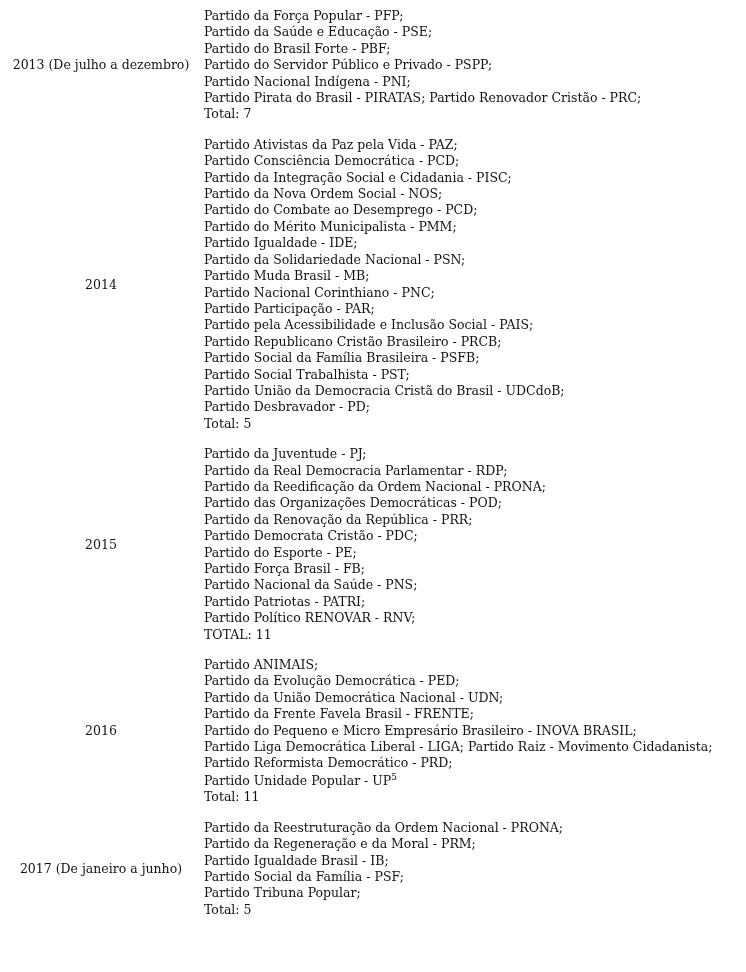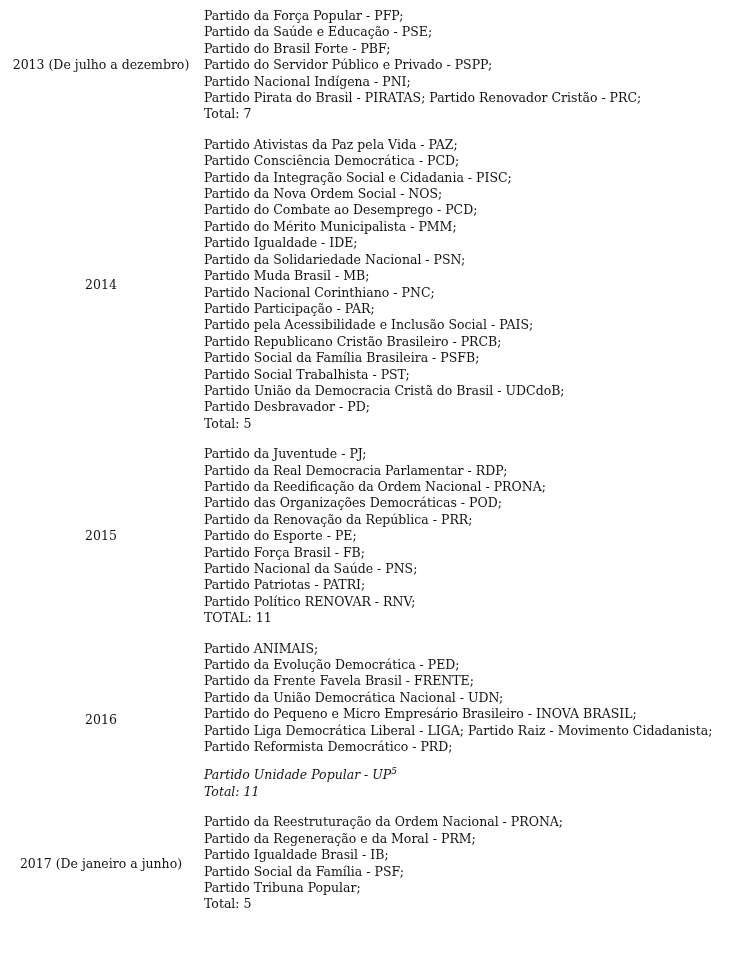--- a/index.html
+++ b/index.html
@@ -35,22 +35,21 @@
     line-height: 16px;
     padding: 0 2px;
     box-sizing: border-box;
   }
   .parties-cell {
     flex: 1 1 auto;
     min-width: 0;
     padding-left: 2px;
   }
   .block + .block {
-    margin-top: 12px;
-    font-style: italic;
+    margin-top: 1px;
   }
   .party-line {
     line-height: 16.4px;
     white-space: nowrap;
   }
   .party-line sup {
     font-size: 9px;
     line-height: 0;
     vertical-align: super;
   }
@@ -101,37 +100,38 @@
       </div>
       <div class="row">
         <div class="year-cell">2015</div>
         <div class="parties-cell">
           <div class="block">
             <div class="party-line">Partido da Juventude - PJ;</div>
             <div class="party-line">Partido da Real Democracia Parlamentar - RDP;</div>
             <div class="party-line">Partido da Reedificação da Ordem Nacional - PRONA;</div>
             <div class="party-line">Partido das Organizações Democráticas - POD;</div>
             <div class="party-line">Partido da Renovação da República - PRR;</div>
+            <div class="party-line">Partido Democrata Cristão - PDC;</div>
             <div class="party-line">Partido do Esporte - PE;</div>
             <div class="party-line">Partido Força Brasil - FB;</div>
             <div class="party-line">Partido Nacional da Saúde - PNS;</div>
             <div class="party-line">Partido Patriotas - PATRI;</div>
             <div class="party-line">Partido Político RENOVAR - RNV;</div>
             <div class="party-line">TOTAL: 11</div>
           </div>
         </div>
       </div>
       <div class="row">
         <div class="year-cell">2016</div>
         <div class="parties-cell">
           <div class="block">
             <div class="party-line">Partido ANIMAIS;</div>
             <div class="party-line">Partido da Evolução Democrática - PED;</div>
+            <div class="party-line">Partido da União Democrática Nacional - UDN;</div>
             <div class="party-line">Partido da Frente Favela Brasil - FRENTE;</div>
-            <div class="party-line">Partido da União Democrática Nacional - UDN;</div>
             <div class="party-line">Partido do Pequeno e Micro Empresário Brasileiro - INOVA BRASIL;</div>
             <div class="party-line">Partido Liga Democrática Liberal - LIGA; Partido Raiz - Movimento Cidadanista;</div>
             <div class="party-line">Partido Reformista Democrático - PRD;</div>
           </div>
           <div class="block">
             <div class="party-line">Partido Unidade Popular - UP<sup>5</sup></div>
             <div class="party-line">Total: 11</div>
           </div>
         </div>
       </div>

